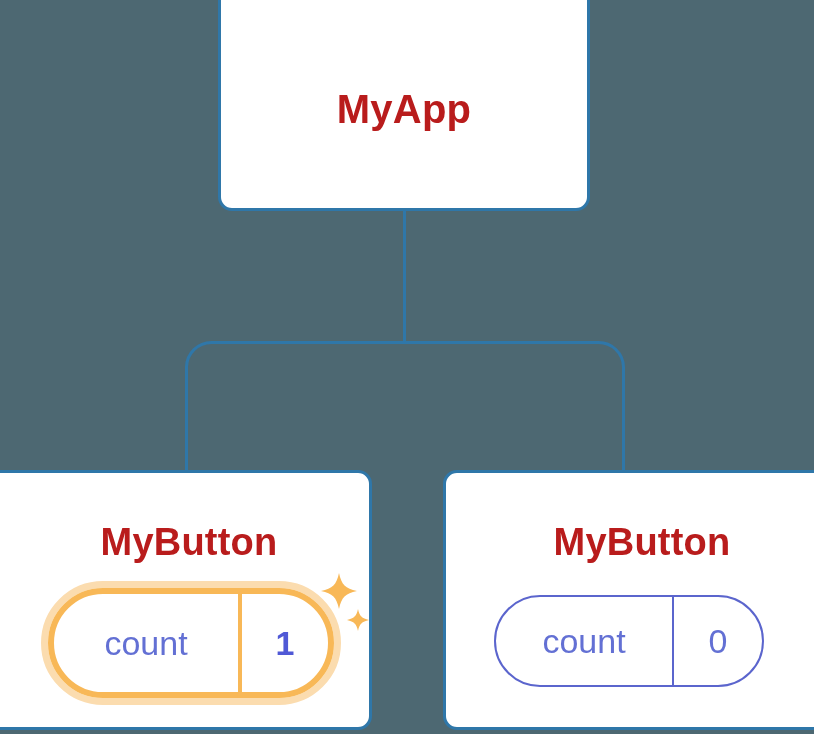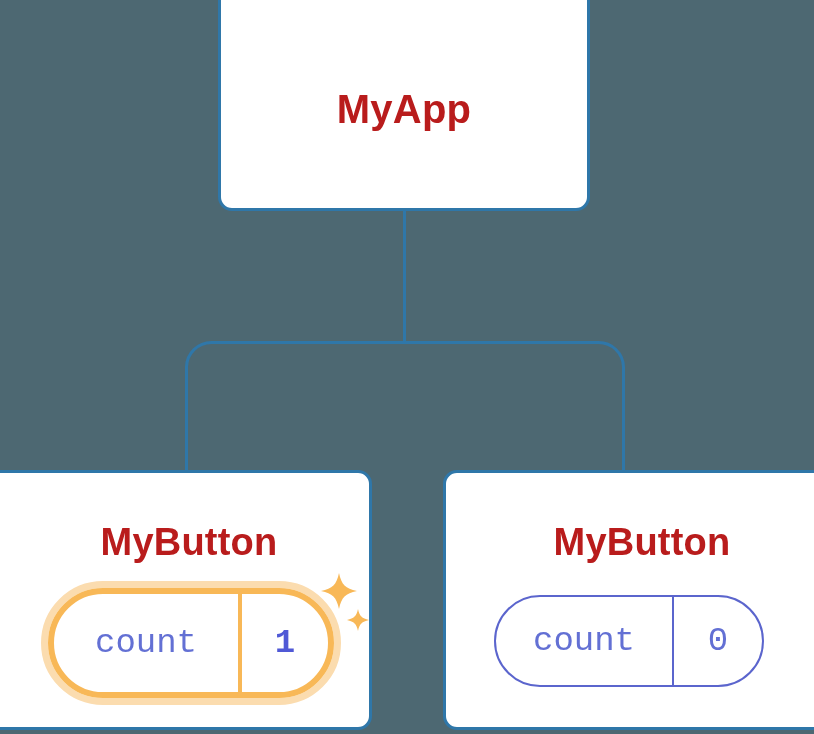--- a/index.html
+++ b/index.html
@@ -94,21 +94,20 @@
     box-sizing: border-box;
     border-radius: 999px;
     background: #ffffff;
   }
   .pill-key, .pill-val {
     display: flex;
     align-items: center;
     justify-content: center;
     box-sizing: border-box;
     white-space: nowrap;
-    font-family: Liberation Mono, monospace;
   }
 
   
   .pill-plain {
     border: 2px solid #5b65cd;
     width: 270px;
     height: 92px;
   }
   .pill-plain .pill-key {
     width: 178px;

